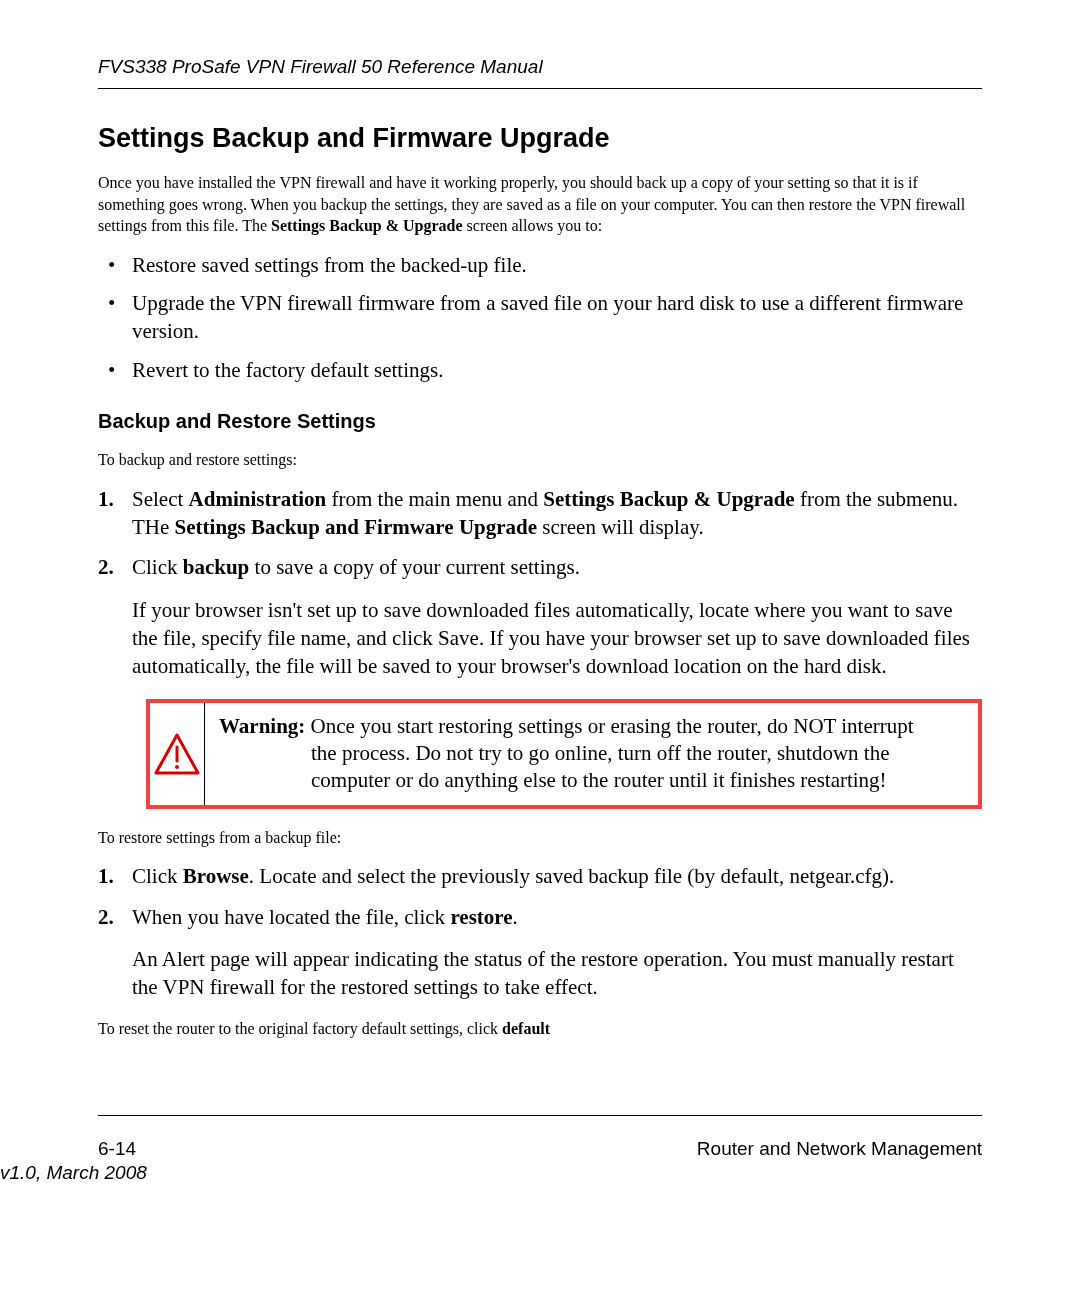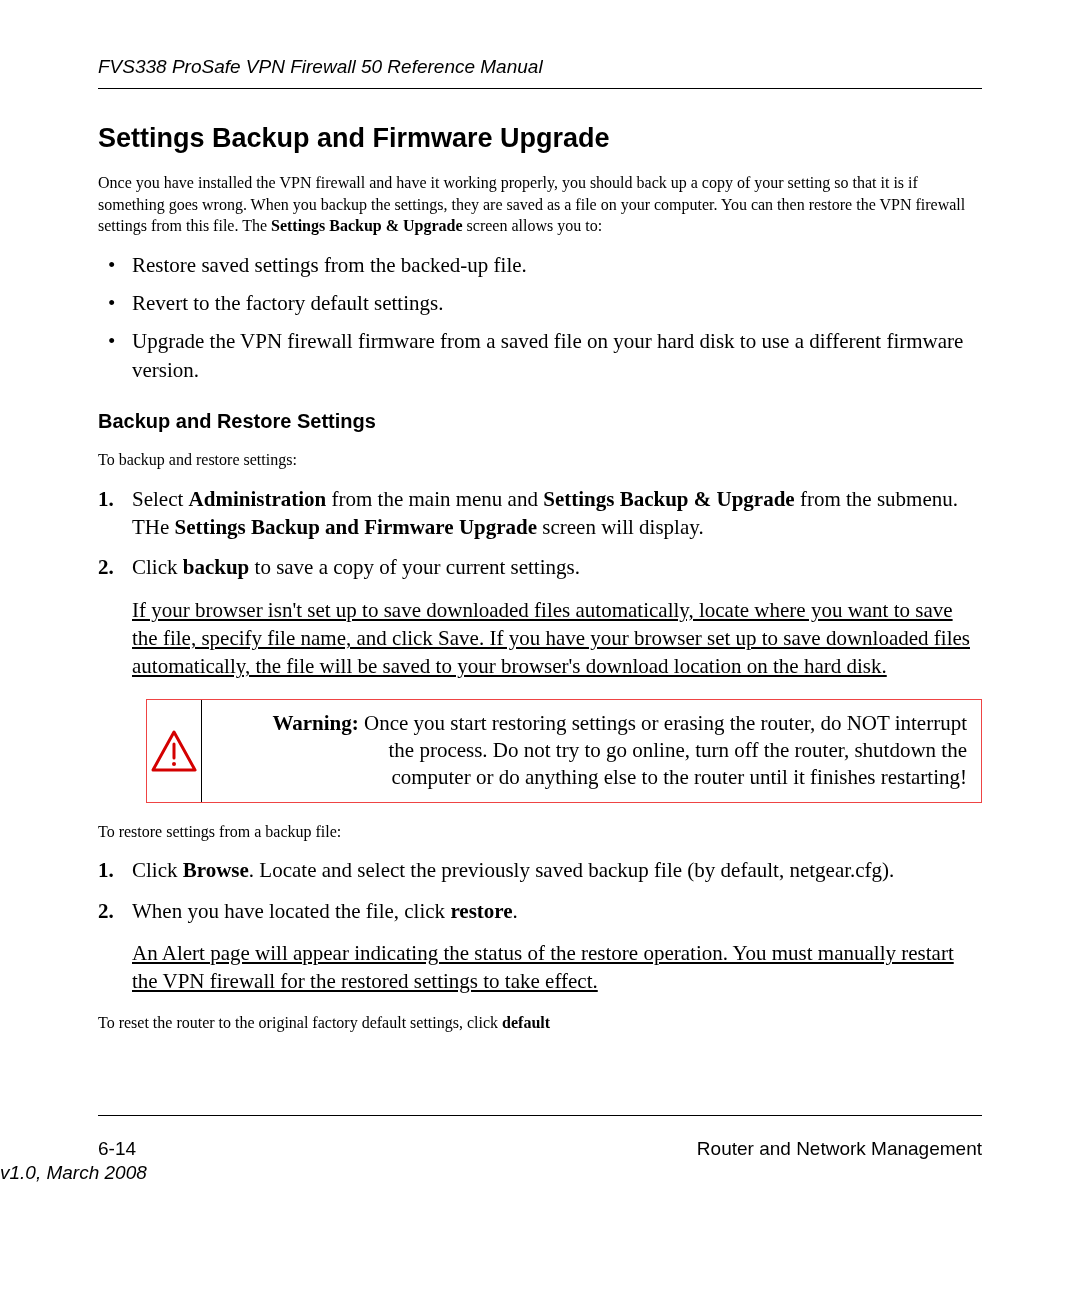--- a/index.html
+++ b/index.html
@@ -74,28 +74,26 @@
   }
   ol.steps > li::before {
     content: counter(step) ".";
     position: absolute;
     left: 0;
     top: 0;
     font-weight: bold;
   }
   .step-para {
     margin-top: 14px;
-    text-decoration: underline;
   }
   .warning-box {
-    border: 1px solid #ef4444;
+    border: 4px solid #ef4444;
     margin: 18px 0 18px 14px;
     display: flex;
     align-items: stretch;
-    text-align: right;
   }
   .warning-icon-cell {
     border-right: 1px solid #000;
     width: 68px;
     display: flex;
     align-items: center;
     justify-content: center;
     padding: 8px 4px;
   }
   .warning-text-cell {
@@ -144,22 +142,22 @@
   <div class="running-header">FVS338 ProSafe VPN Firewall 50 Reference Manual</div>
 
   <h1 class="section-title">Settings Backup and Firmware Upgrade</h1>
 
   <p class="body">
     <span>Once you have installed the VPN firewall and have it working properly, you should back up a copy of your setting so that it is if something goes wrong. When you backup the settings, they are saved as a file on your computer. You can then restore the VPN firewall settings from this file. The </span><b>Settings Backup &amp; Upgrade</b><span> screen allows you to:</span>
   </p>
 
   <ul class="bullets">
     <li>Restore saved settings from the backed-up file.</li>
+    <li>Upgrade the VPN firewall firmware from a saved file on your hard disk to use a different firmware version.</li>
     <li>Revert to the factory default settings.</li>
-    <li>Upgrade the VPN firewall firmware from a saved file on your hard disk to use a different firmware version.</li>
   </ul>
 
   <h2 class="sub-title">Backup and Restore Settings</h2>
 
   <p class="body">To backup and restore settings:</p>
 
   <ol class="steps">
     <li>
       <span>Select </span><b>Administration</b><span> from the main menu and </span><b>Settings Backup &amp; Upgrade</b><span> from the submenu. THe </span><b>Settings Backup and Firmware Upgrade</b><span> screen will display.</span>
     </li>

